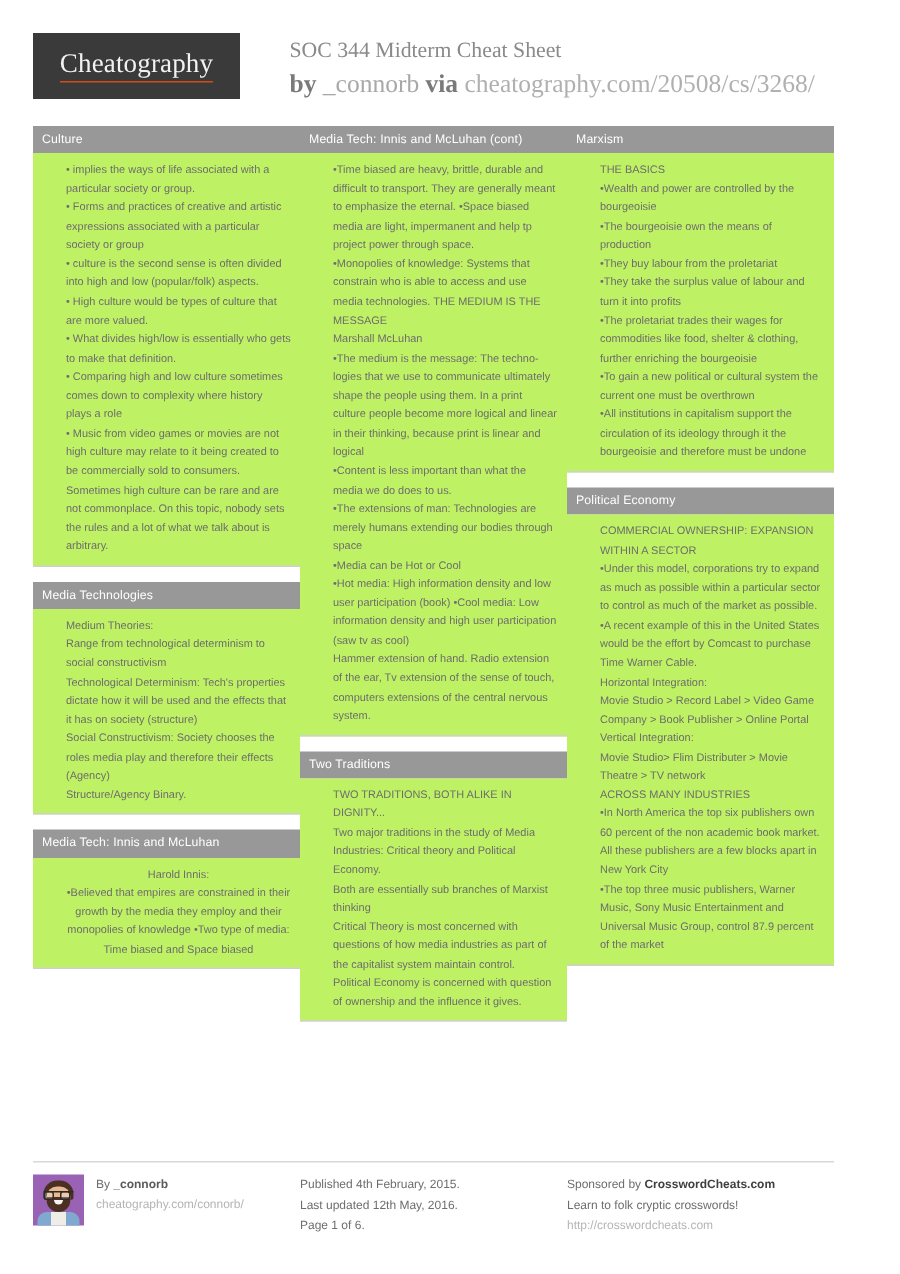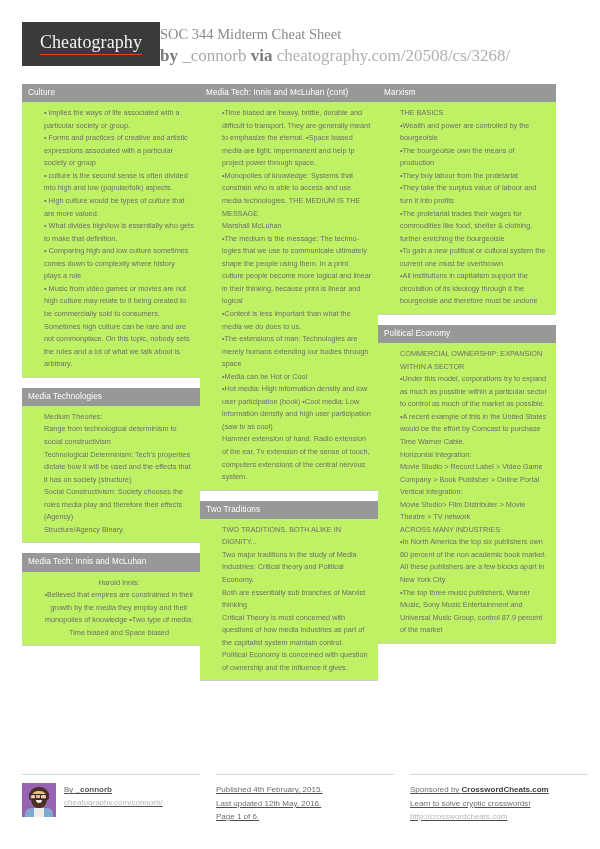--- a/index.html
+++ b/index.html
@@ -36,21 +36,23 @@
   .logo-text {
     font-family: "Liberation Serif", serif;
     font-size: 18px;
     color: #f2f2f2;
     letter-spacing: 0.1px;
     border-bottom: 1.6px solid #d14d16;
     padding-bottom: 1px;
     line-height: 1.1;
   }
   .header-meta {
+    padding-left: 18px;
     padding-top: 3px;
+    margin-left: 15px;
   }
   .sheet-title {
     font-family: "Liberation Serif", serif;
     font-size: 14.5px;
     color: #8a8a8a;
     line-height: 1.25;
     white-space: nowrap;
   }
   .sheet-byline {
     font-family: Liberation Serif, serif;
@@ -89,26 +91,25 @@
     margin: 0;
     font-size: 7.3px;
     line-height: 1.72;
     color: #6d6d6d;
     word-wrap: break-word;
   }
 
   
   .footer {
     display: flex;
-    gap: 16px;
+    gap: 0;
     position: absolute;
     left: 22px;
     right: 22px;
     bottom: 26px;
-    text-decoration: underline;
   }
   .fcol { width: 178px; flex: none; border-top: 1px solid #d8d8d8; padding-top: 8px; }
   .fcol.author { display: flex; gap: 8px; align-items: flex-start; }
 
   .avatar {
     width: 34px; height: 34px;
     flex: none;
     background: #9a62b4;
     position: relative;
     overflow: hidden;
@@ -307,19 +308,19 @@
     </div>
 
     <div class="fcol">
       <div class="fline">Published 4th February, 2015.</div>
       <div class="fline">Last updated 12th May, 2016.</div>
       <div class="fline">Page 1 of 6.</div>
     </div>
 
     <div class="fcol">
       <div class="fline">Sponsored by <span class="brand">CrosswordCheats.com</span></div>
-      <div class="fline">Learn to solve cryptic crosswords!</div>
+      <div class="fline">Learn to folk cryptic crosswords!</div>
       <div class="fline muted">http://crosswordcheats.com</div>
     </div>
 
   </div>
 
 </div>
 
 </body></html>

